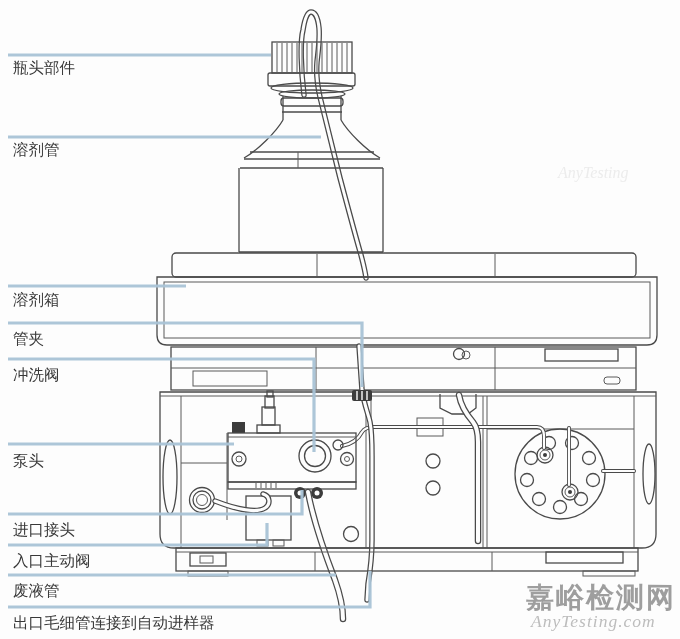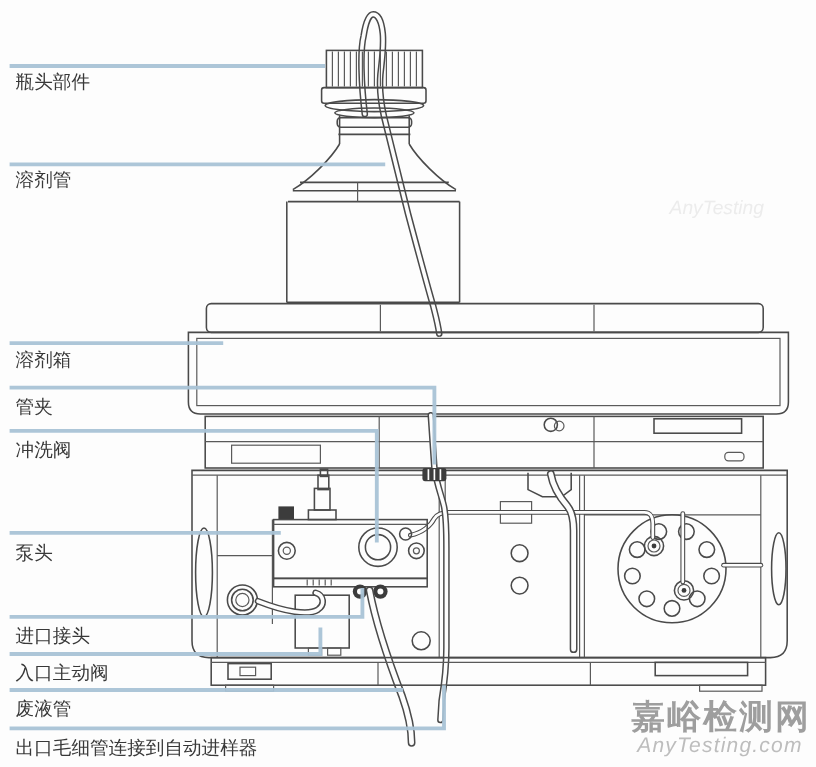--- a/index.html
+++ b/index.html
@@ -1,18 +1,18 @@
 <!DOCTYPE html>
 <html><head>
 <meta charset="utf-8">
 <style>
   html,body{margin:0;padding:0;background:#ffffff;}
   #stage{
     position:relative;width:680px;height:639px;background:#fdfdfd;
-    font-family:Liberation Sans, sans-serif;overflow:hidden;
+    font-family:Liberation Serif, serif;overflow:hidden;
   }
   svg{display:block}
   .ln{stroke:#4a4a4a;stroke-width:1.3;fill:none;}
   .lnThin{stroke:#5a5a5a;stroke-width:1;fill:none;}
   .fillDark{fill:#3c3c3c;stroke:none;}
   .tubeOuter{stroke:#4a4a4a;stroke-width:5.5;fill:none;stroke-linecap:round;}
   .tubeInner{stroke:#fdfdfd;stroke-width:3;fill:none;stroke-linecap:round;}
   .tubeOuterThick{stroke:#4a4a4a;stroke-width:6.5;fill:none;stroke-linecap:round;}
   .tubeInnerThick{stroke:#fdfdfd;stroke-width:4;fill:none;stroke-linecap:round;}
   .tubeOuterThin{stroke:#4a4a4a;stroke-width:4;fill:none;stroke-linecap:round;}

